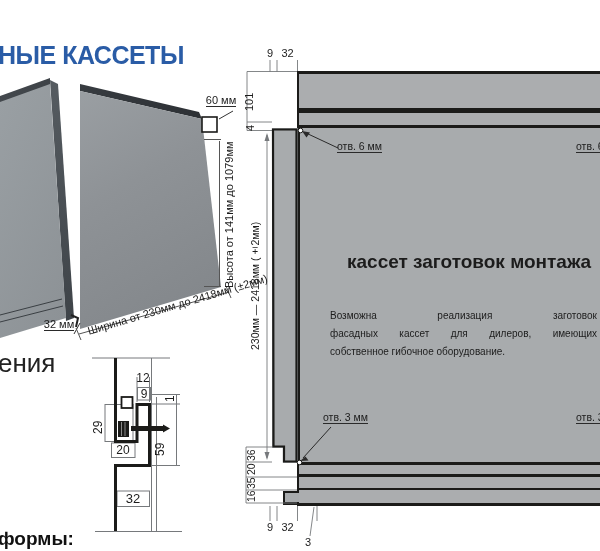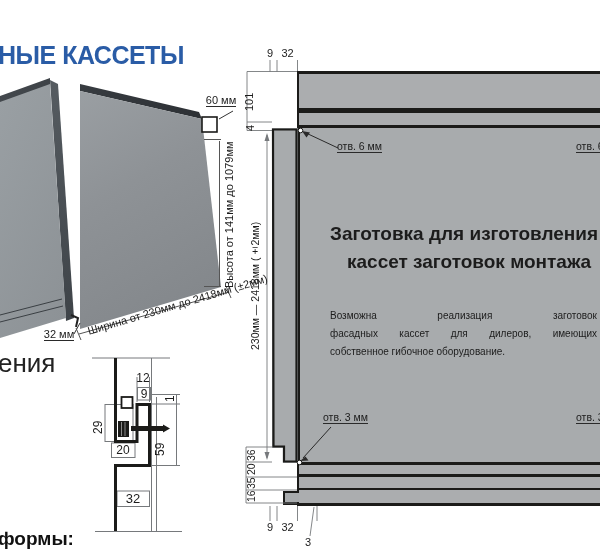--- a/index.html
+++ b/index.html
@@ -153,21 +153,21 @@
     <polygon points="302,131 310,132.5 306.5,137.5" fill="#2a2a2a"></polygon>
     <path d="M331,427 L303,458" stroke="#2a2a2a" stroke-width="1"></path>
     <polygon points="300,461 305.5,456.5 308.5,460.5" fill="#2a2a2a"></polygon>
     <path d="M273,129.5 H296.5 V461.5 H284 V446.5 H273.5 Z" stroke="#1b1b19" stroke-width="2.2" fill="none"></path>
     <circle cx="300.5" cy="130.5" r="2.3" fill="#fff" stroke="#1b1b19" stroke-width="1"></circle>
     <circle cx="299.5" cy="462.5" r="2.3" fill="#fff" stroke="#1b1b19" stroke-width="1"></circle>
   </svg>
 
   <div class="lbl dim ctr" style="left:204px;top:95px;width:34px;">
     <span class="u">60 мм</span></div>
-  <div class="lbl dim ctr" style="left:42px;top:329px;width:34px;">
+  <div class="lbl dim ctr" style="left:42px;top:319px;width:34px;">
     <span class="u">32 мм</span></div>
   <div class="lbl dim" style="left:88px;top:326px;width:156px;transform:rotate(-16.5deg);transform-origin:left center;">Ширина от 230мм до 2418мм (±2мм)</div>
   <div class="lbl dim vtext ctr" style="left:224px;top:148px;height:140px;">Высота от 141мм до 1079мм</div>
 
   <div class="lbl" id="capLeft">ения</div>
   <div class="lbl" id="capBottom">формы:</div>
 
   <div class="lbl dimS ctr" style="left:133px;top:372px;width:20px;">12</div>
   <div class="lbl dimS ctr" style="left:138px;top:388px;width:12px;">9</div>
   <div class="lbl dimS vtext ctr" style="left:164px;top:391px;height:16px;">1</div>
@@ -192,19 +192,18 @@
 
   <div class="lbl" style="left:337px;top:141px;font-size:10.5px;">
     <span class="u">отв. 6 мм</span></div>
   <div class="lbl" style="left:576px;top:141px;font-size:10.5px;">
     <span class="u">отв. 6 мм</span></div>
   <div class="lbl" style="left:323px;top:412px;font-size:10.5px;">
     <span class="u">отв. 3 мм</span></div>
   <div class="lbl" style="left:576px;top:412px;font-size:10.5px;">
     <span class="u">отв. 3 мм</span></div>
 
-  <div class="lbl" id="head1">Заготовка для изготовления</div>
   <div class="lbl" id="head2">кассет заготовок монтажа</div>
   <div class="lbl bodyline" style="top:286px;" id="body1">Возможна реализация заготовок</div>
   <div class="lbl bodyline" style="top:322px;" id="body3">собственное гибочное оборудование.</div>
   <div class="lbl bodyline" style="top:304px;" id="body2">фасадных кассет для дилеров, имеющих</div>
 
 </div>
 
 </body></html>

